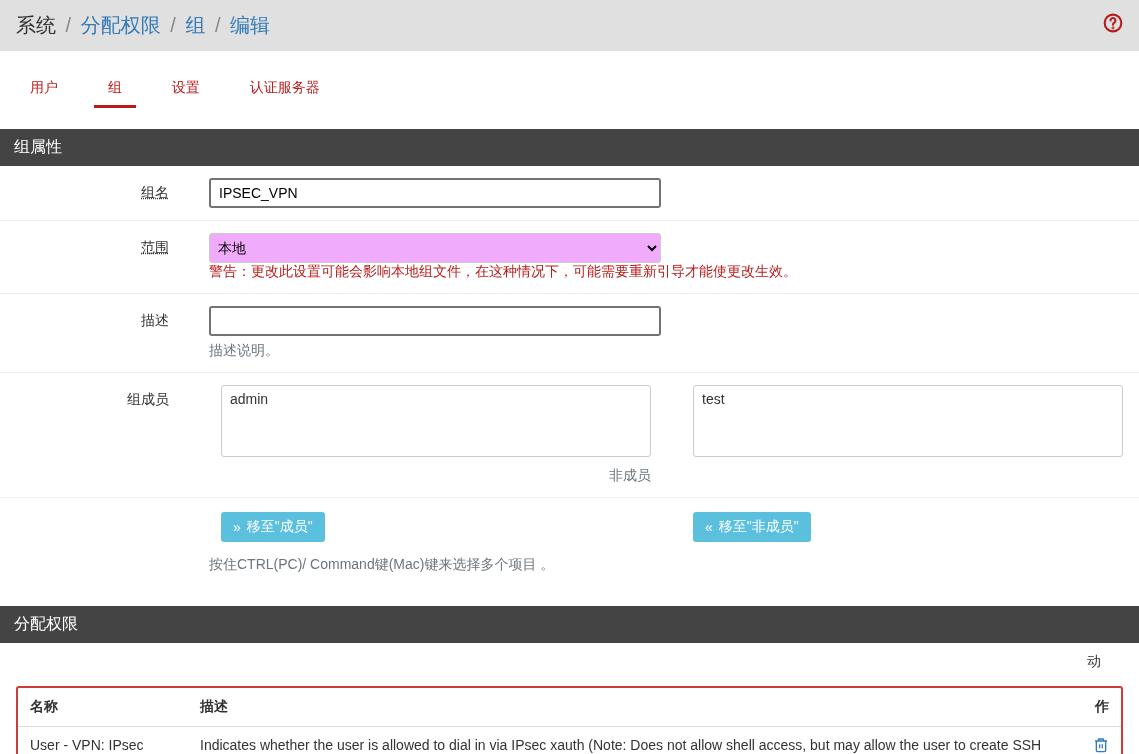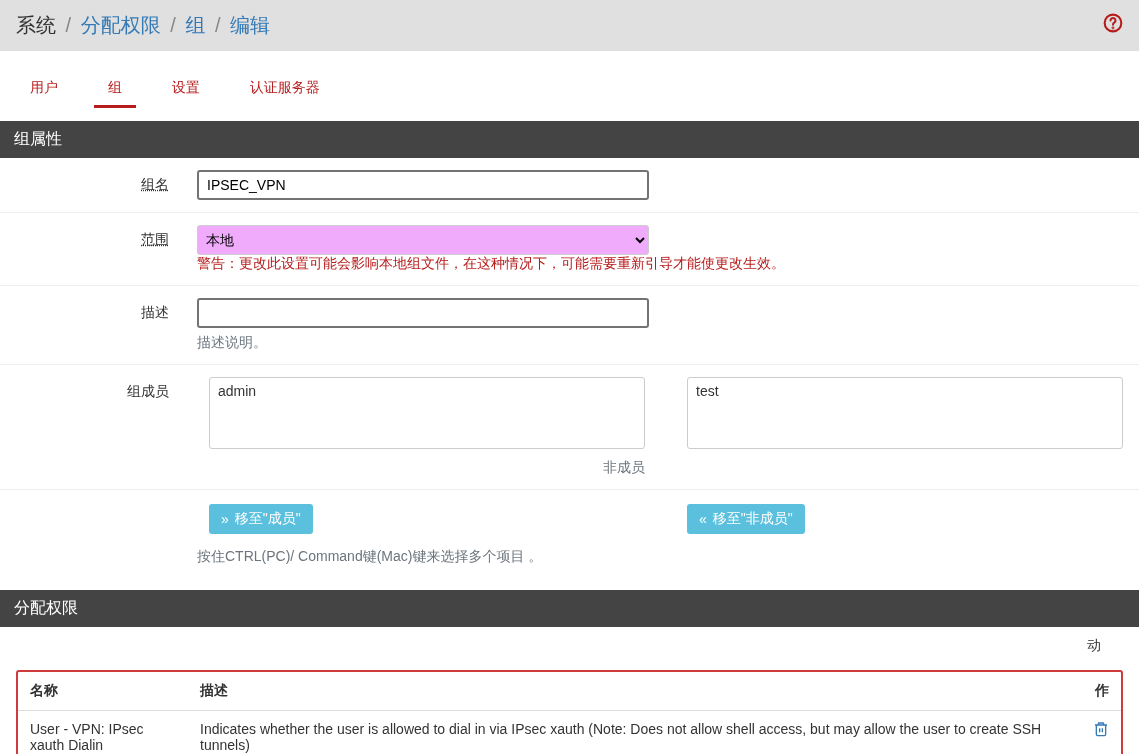--- a/index.html
+++ b/index.html
@@ -5,23 +5,23 @@
 * { box-sizing: border-box; margin: 0; padding: 0; }
 body { font-family: -apple-system, BlinkMacSystemFont, "Segoe UI", Arial, sans-serif; font-size: 14px; color: #333; background: #fff; width: 1139px; }
 .header-bar { background: #e0e0e0; padding: 12px 16px; display: flex; align-items: center; justify-content: space-between; }
 .breadcrumb { font-size: 20px; color: #333; }
 .breadcrumb a { color: #337ab7; text-decoration: none; }
 .breadcrumb .sep { color: #888; margin: 0 4px; }
 .help-icon { color: #b71c1c; font-size: 20px; font-weight: bold; cursor: pointer; }
 .tabs { border-bottom: 1px solid transparent; padding: 20px 16px 0 16px; }
 .tab { display: inline-block; padding: 8px 14px; margin-right: 18px; color: #b71c1c; cursor: pointer; font-size: 14px; }
 .tab.active { border-bottom: 3px solid #b71c1c; font-weight: 500; }
-.panel-header { background: #444; color: #fff; padding: 8px 14px; font-size: 16px; margin-top: 12px; }
+.panel-header { background: #444; color: #fff; padding: 8px 14px; font-size: 16px; margin-top: 20px; }
 .form-table { width: 100%; }
-.form-row { display: flex; border-bottom: 1px solid #eee; padding: 12px 0 12px 0; }
+.form-row { display: flex; border-bottom: 1px solid #eee; padding: 12px 0 12px 0; gap: 12px; }
 .form-label-cell { width: 197px; text-align: right; padding-right: 28px; padding-top: 6px; }
 .form-label { text-decoration: underline dotted; color: #333; font-size: 14px; }
 .form-label.nodot { text-decoration: none; }
 .form-field-cell { flex: 1; padding-right: 16px; }
 .text-input { width: 452px; height: 30px; border: 2px solid #737373; border-radius: 3px; padding: 4px 8px; font-size: 14px; }
 .select-input { width: 452px; height: 30px; border: 1px solid #ccc; border-radius: 3px; padding: 4px 4px; font-size: 14px; background: #f0abfc; }
 .warning-text { color: #b71c1c; font-size: 14px; margin-top: 0; }
 .help-text { color: #6c757d; font-size: 14px; margin-top: 6px; }
 .members-wrap { display: flex; gap: 30px; }
 .member-col { flex: 1; padding-left: 12px; }

